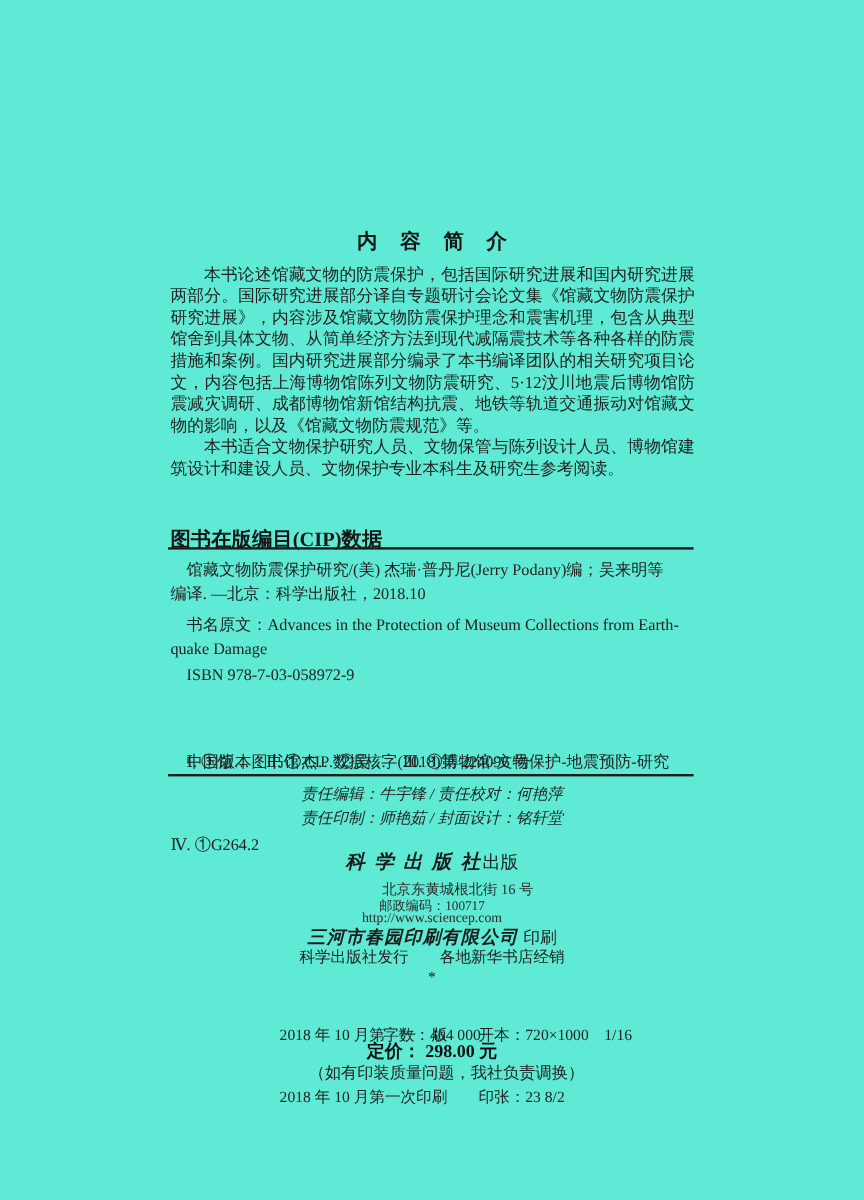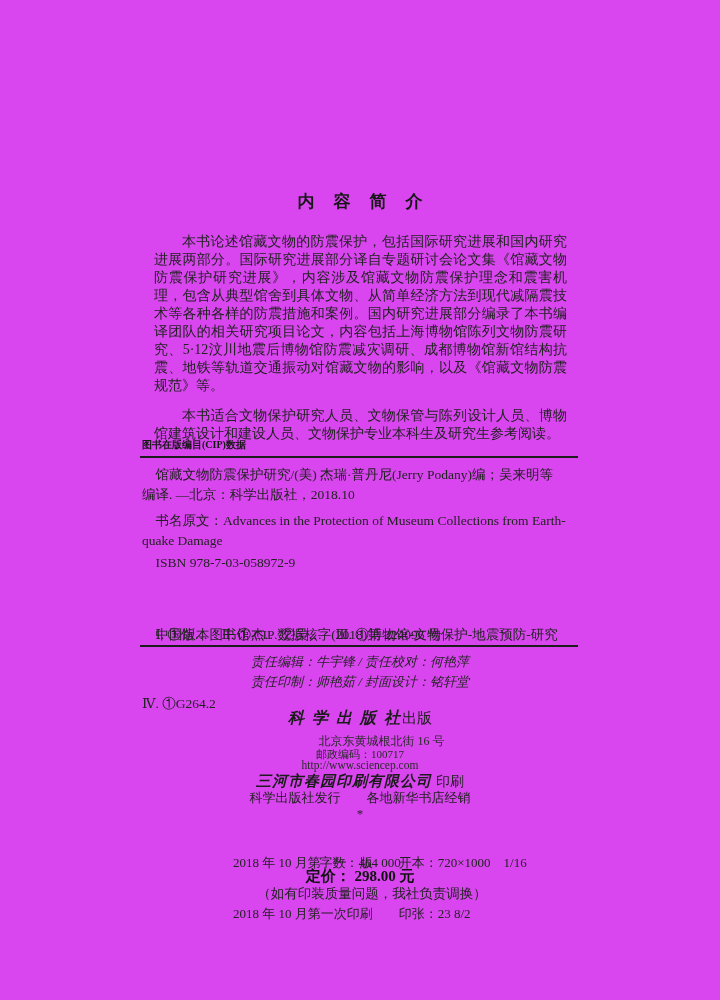--- a/index.html
+++ b/index.html
@@ -1,50 +1,50 @@
 <!DOCTYPE html>
 <html lang="zh"><head>
 <meta charset="utf-8">
 <style>
   html, body { margin: 0; padding: 0; background: #ffffff; }
   .page {
     position: relative;
     width: 720px;
     height: 1000px;
     margin: 0 auto;
-    background: #d946ef;
+    background: #5eead4;
     color: #1f1f1f;
     font-family: "Liberation Serif", "DejaVu Serif", serif;
     overflow: hidden;
   }
   .abs { position: absolute; }
   .col { left: 142px; width: 437px; }
   .centered { left: 0; right: 0; text-align: center; }
   .prewrap { white-space: pre-wrap; }
 
   .intro-title {
     top: 190px;
     font-size: 17px;
     font-weight: bold;
     letter-spacing: 1px;
     color: #161616;
   }
   .intro-body { top: 221px; }
   .intro-body p {
-    margin: 12px;
+    margin: 0;
     font-size: 14px;
     line-height: 18px;
     text-align: justify;
     text-indent: 2em;
     color: #222222;
   }
 
   .cip-heading {
     top: 438px;
-    font-size: 10px;
+    font-size: 17px;
     font-weight: bold;
     color: #161616;
   }
   .rule {
     left: 140px;
     width: 438px;
     height: 2px;
     background: #1c1c1c;
   }
   .rule-top { top: 456px; }

